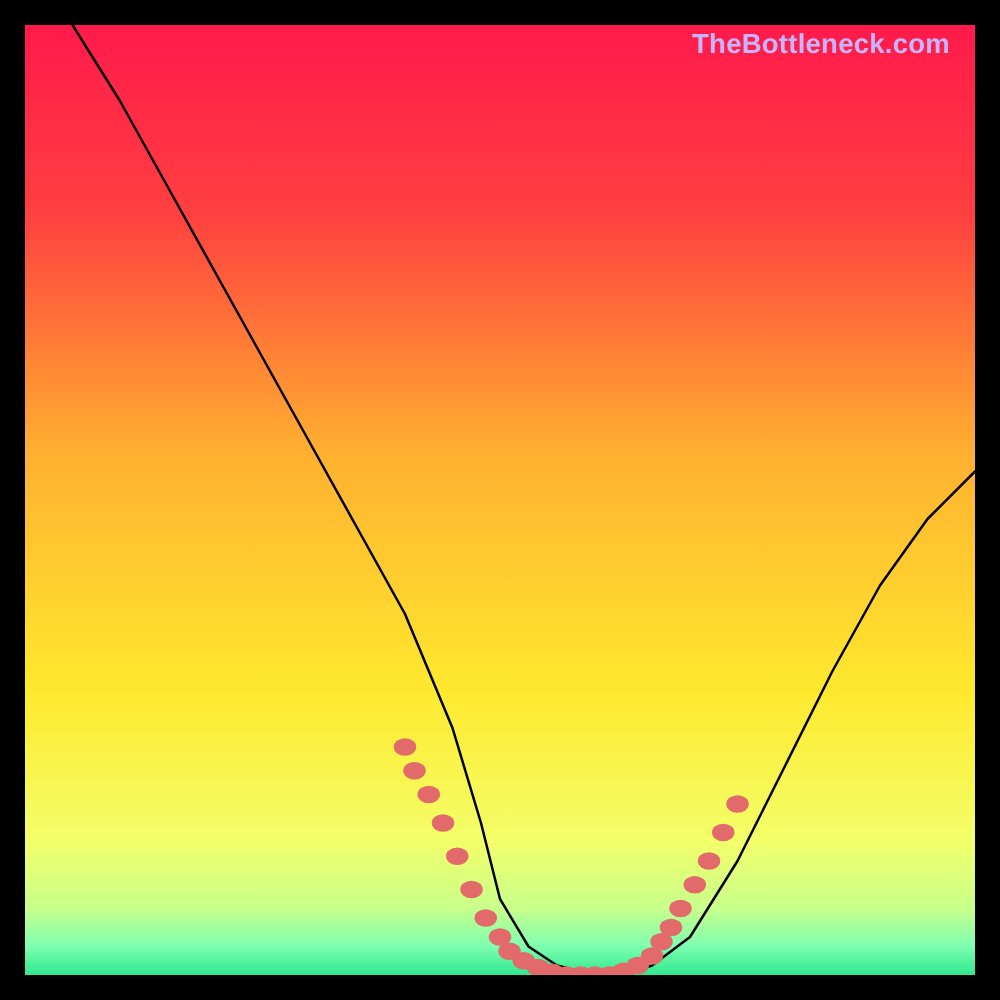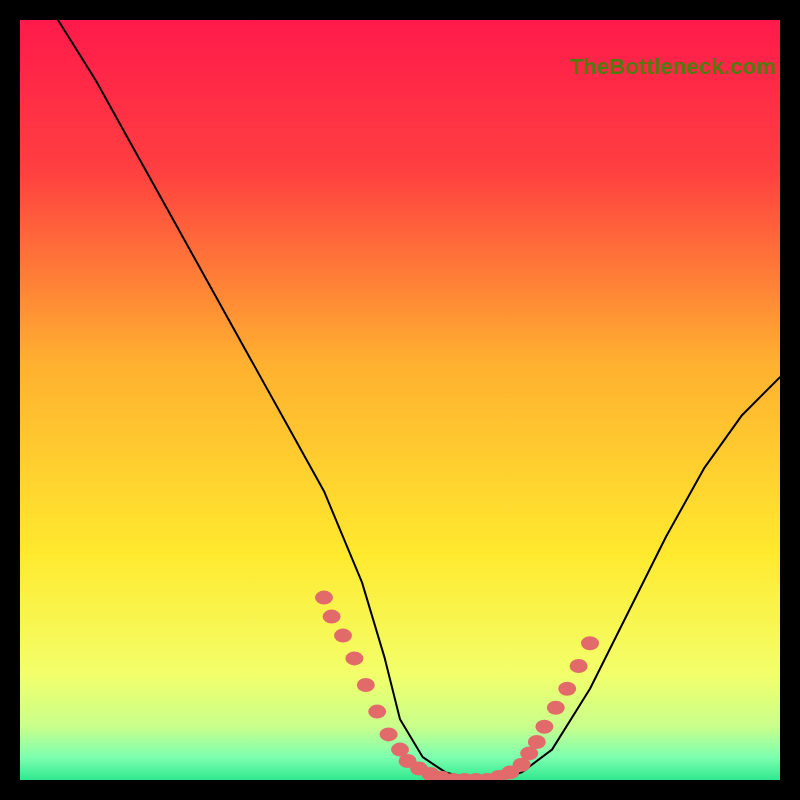--- a/index.html
+++ b/index.html
@@ -22,27 +22,26 @@
   .plot-area {
     position: absolute;
     left: 0;
     top: 0;
     width: 760px;
     height: 760px;
   }
   .watermark {
     position: absolute;
     top: 2px;
-    right: 4px;
-    color: #4d7c0f;
+    right: 20px;
+    color: #c4b5fd;
     font-size: 22px;
     font-weight: 600;
     letter-spacing: 0.2px;
     user-select: none;
-    margin-top: 32px;
   }
   svg { display: block; }
 </style>
 </head>
 <body>
 
 <div class="frame">
   <svg class="plot-area" viewBox="0 0 760 760" width="760" height="760" preserveAspectRatio="none">
     <defs>
       <linearGradient id="bg-grad" x1="0" y1="0" x2="0" y2="1">

